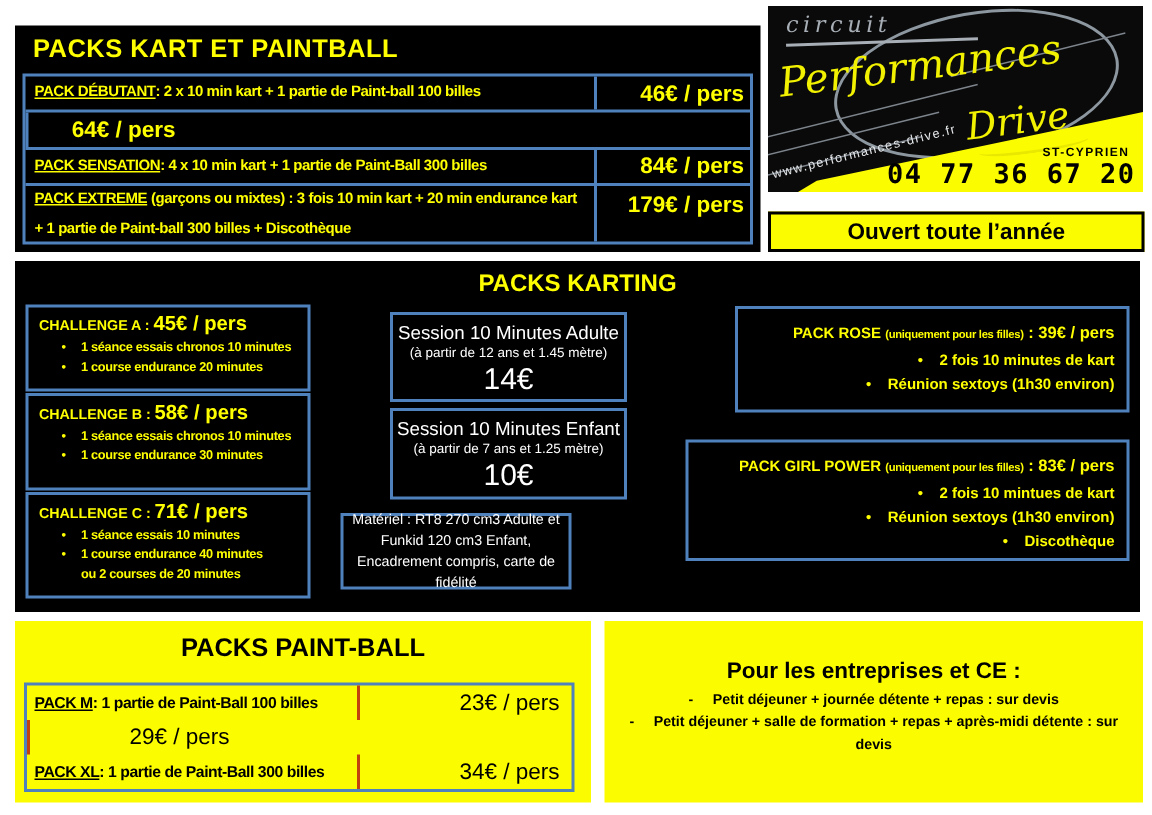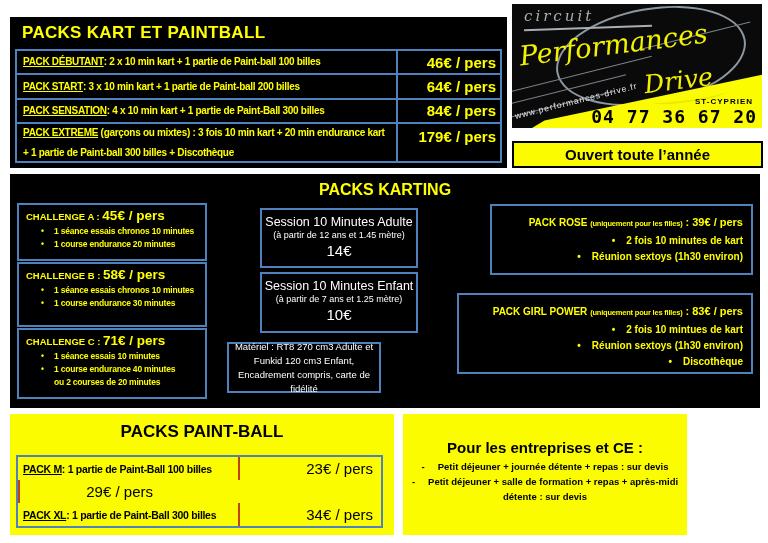--- a/index.html
+++ b/index.html
@@ -49,64 +49,60 @@
   .chal-price { font-size:13.5px; }
   .chal-bullets { margin-top:2px; padding-left:28px; color:#ffff00; font-weight:bold; font-size:8.5px; letter-spacing:-0.2px; line-height:13px; }
   .cb { position:relative; white-space:nowrap; }
   .cb::before { content:"\2022"; position:absolute; left:-13px; }
   .cont { white-space:nowrap; }
   .sess { position:absolute; left:250px; width:158px; border:2px solid #4f81bd; background:#000; color:#fff; text-align:center; }
   .sess-a { top:34px; height:60px; }
   .sess-e { top:98px; height:61px; }
   .sess-l1 { font-size:12.5px; margin-top:5px; }
   .sess-l2 { font-size:9px; margin-top:1px; }
-  .sess-price { font-size:15px; margin-top:2px; }
+  .sess-price { font-size:20px; margin-top:2px; }
   .materiel { position:absolute; left:217px; top:168px; width:154px; height:51px; border:2px solid #4f81bd; color:#fff; font-size:9.5px; line-height:14px; text-align:center; display:flex; align-items:center; justify-content:center; padding:0 3px; }
   .gp { position:absolute; border:2px solid #4f81bd; background:#000; text-align:right; color:#ffff00; padding:6px 8px 0 0; }
   .gp-rose { left:480px; top:30px; width:263px; height:71px; }
   .gp-power { left:447px; top:119px; width:296px; height:81px; }
   .gp-head { font-weight:bold; white-space:nowrap; }
   .gp-name { font-size:10px; }
   .gp-paren { font-size:7.5px; letter-spacing:-0.2px; }
   .gp-price { font-size:11px; }
   .gp-bullets { margin-top:3px; font-weight:bold; font-size:10px; line-height:16px; }
   .gpb::before { content:"\2022"; margin-right:11px; }
   
   .pb-box { position:absolute; left:10px; top:414px; width:384px; height:121px; background:#fcfc00; color:#000; }
   .pb-title { text-align:center; font-weight:bold; font-size:17px; margin-top:8px; }
   .pb-table { position:absolute; left:6px; top:41px; width:367px; height:73px; border:2px solid #4f81bd; display:flex; flex-direction:column; }
   .pb-row { flex:1; display:flex; min-height:0; }
   .pb-desc { flex:1; display:flex; align-items:center; padding-left:5px; font-size:10.5px; font-weight:bold; letter-spacing:-0.3px; white-space:nowrap; overflow:hidden; }
   .pb-price { width:143px; border-left:2px solid #c2410c; display:flex; align-items:center; justify-content:flex-end; padding-right:8px; font-size:15px; font-weight:normal; }
   
-  .ce-box { position:absolute; left:403px; top:414px; width:284px; height:121px; background:#fcfc00; color:#000; }
+  .ce-box { position:absolute; left:403px; top:414px; width:359px; height:121px; background:#fcfc00; color:#000; }
   .ce-title { text-align:center; font-weight:bold; font-size:15px; margin-top:25px; }
   .ce-items { margin-top:3px; padding:0 8px; font-size:9.5px; font-weight:bold; text-align:center; line-height:15px; }
   .ce-item::before { content:"-"; margin-right:13px; }
 </style>
 </head>
 <body>
 
 <div class="page">
 
   <section class="kp-box">
     <div class="kp-title">PACKS KART ET PAINTBALL</div>
     <div class="kp-table">
       <div class="kp-row">
         <div class="kp-desc">
             <span class="u">PACK DÉBUTANT</span>
             <span> : 2 x 10 min kart + 1 partie de Paint-ball 100 billes</span>
           </div>
         <div class="kp-price">46€ / pers</div>
       </div>
       <div class="kp-row">
-        <div class="kp-desc">
-            <span class="u">PACK START</span>
-            <span> : 3 x 10 min kart + 1 partie de Paint-ball 200 billes</span>
-          </div>
         <div class="kp-price">64€ / pers</div>
       </div>
       <div class="kp-row">
         <div class="kp-desc">
             <span class="u">PACK SENSATION</span>
             <span> : 4 x 10 min kart + 1 partie de Paint-Ball 300 billes</span>
           </div>
         <div class="kp-price">84€ / pers</div>
       </div>
       <div class="kp-row">

